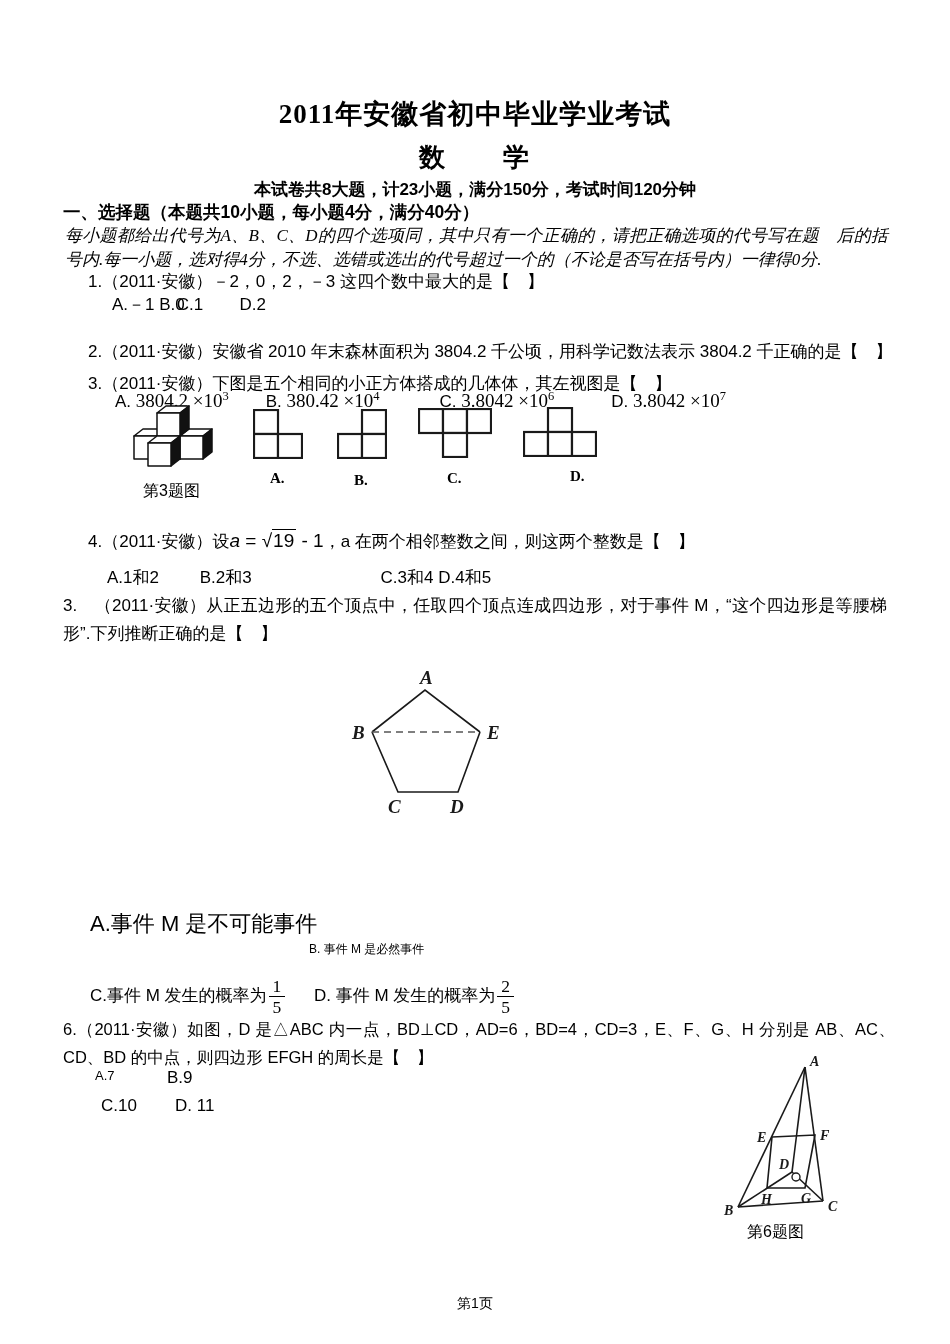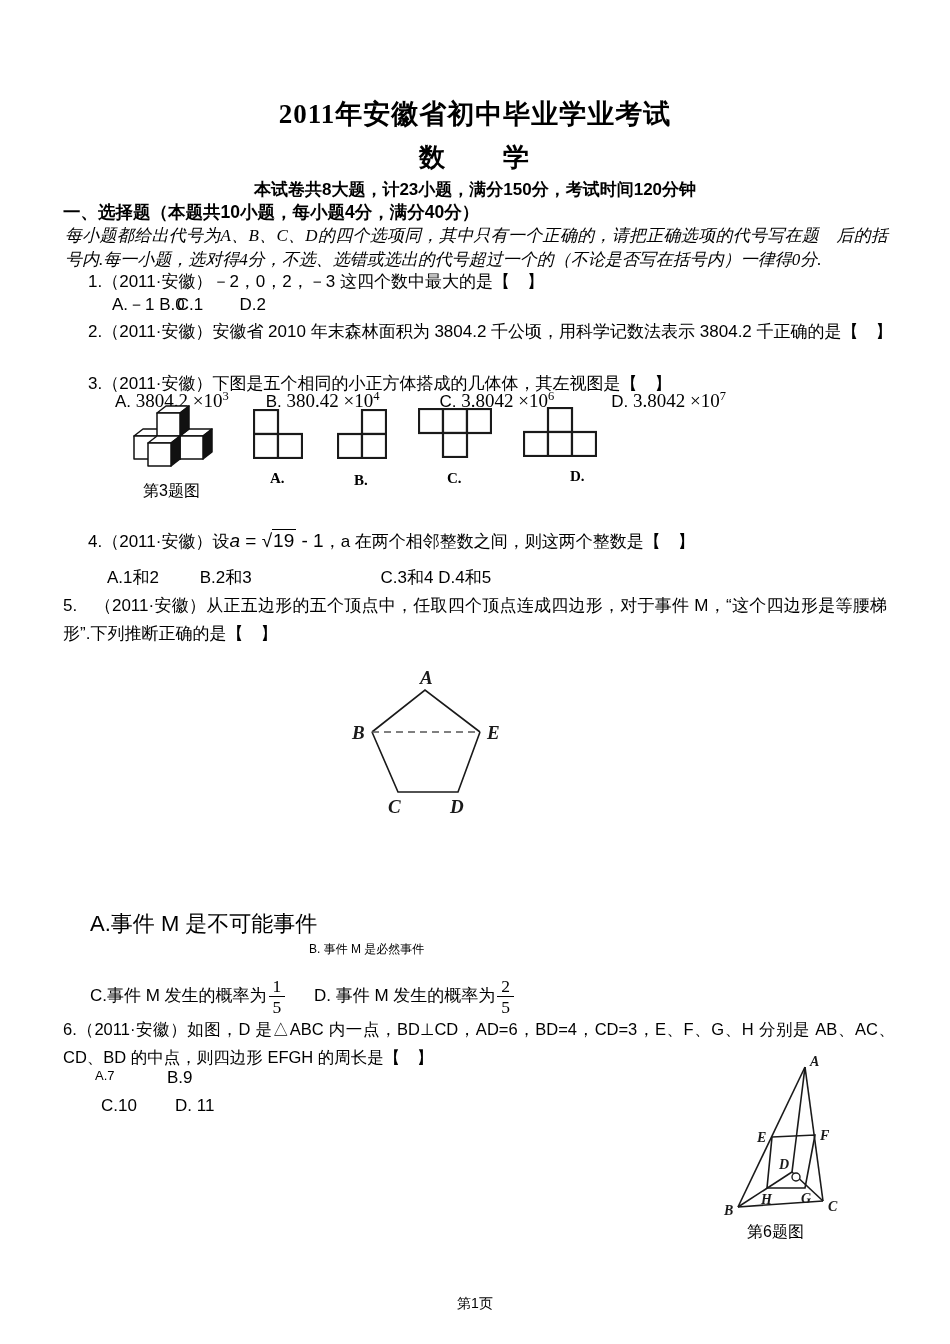--- a/index.html
+++ b/index.html
@@ -77,21 +77,21 @@
 <div class="abs sec-heading">一、选择题（本题共10小题，每小题4分，满分40分）</div>
 <div class="abs instructions">每小题都给出代号为A、B、C、D的四个选项同，其中只有一个正确的，请把正确选项的代号写在题　后的括号内.每一小题，选对得4分，不选、选错或选出的代号超过一个的（不论是否写在括号内）一律得0分.</div>
 
 <div class="stem" style="top:270px">1.（2011·安徽）－2，0，2，－3 这四个数中最大的是【　】</div>
 <div class="optrow q1opts" style="top:293px;left:112px">
   <span class="opt">A.－1 B.0</span>
   <span class="opt">C.1</span>
   <span class="opt">D.2</span>
 </div>
 
-<div class="stem" style="top:320px">2.（2011·安徽）安徽省 2010 年末森林面积为 3804.2 千公顷，用科学记数法表示 3804.2 千正确的是【　】</div>
+<div class="stem" style="top:340px">2.（2011·安徽）安徽省 2010 年末森林面积为 3804.2 千公顷，用科学记数法表示 3804.2 千正确的是【　】</div>
 <div class="optrow q2opts" style="top:343px;left:115px">
   <span class="sciopt"><span>A.</span> <span class="base">3804.2 ×10</span><sup>3</sup></span>
   <span class="sciopt"><span>B.</span> <span class="base">380.42 ×10</span><sup>4</sup></span>
   <span class="sciopt"><span>C.</span> <span class="base">3.8042 ×10</span><sup>6</sup></span>
   <span class="sciopt"><span>D.</span> <span class="base">3.8042 ×10</span><sup>7</sup></span>
 </div>
 
 <div class="stem" style="top:372px">3.（2011·安徽）下图是五个相同的小正方体搭成的几体体，其左视图是【　】</div>
 
 <svg class="abs" style="left:128px;top:400px" width="88" height="70" viewBox="0 0 88 70">
@@ -152,21 +152,21 @@
 <div class="stem" style="top:530px">
   <span>4.（2011·安徽）设</span><span class="mathexp"><span class="var">a</span><span> = </span><span>√</span><span class="sqrt-rad">19</span><span> - 1</span></span><span>，a 在两个相邻整数之间，则这两个整数是【　】</span>
 </div>
 <div class="optrow q4opts" style="top:566px;left:107px">
   <span class="opt">A.1和2</span>
   <span class="opt">B.2和3</span>
   <span class="opt">C.3和4</span>
   <span class="opt">D.4和5</span>
 </div>
 
-<div class="stem2" style="top:592px;width:824px;font-size:17px">5.　（2011·安徽）从正五边形的五个顶点中，任取四个顶点连成四边形，对于事件 M，“这个四边形是等腰梯形”.下列推断正确的是【　】</div>
+<div class="stem2" style="top:592px;width:824px;font-size:17px">3.　（2011·安徽）从正五边形的五个顶点中，任取四个顶点连成四边形，对于事件 M，“这个四边形是等腰梯形”.下列推断正确的是【　】</div>
 
 <svg class="abs" style="left:350px;top:668px" width="150" height="150" viewBox="0 0 150 150">
   <polyline class="edge" points="22,64 75,22 130,64"></polyline>
   <polyline class="edge" points="22,64 48,124 108,124 130,64"></polyline>
   <line class="dashed" x1="22" y1="64" x2="130" y2="64"></line>
   <text class="vlabel" x="70" y="16">A</text>
   <text class="vlabel" x="2" y="71">B</text>
   <text class="vlabel" x="137" y="71">E</text>
   <text class="vlabel" x="38" y="145">C</text>
   <text class="vlabel" x="100" y="145">D</text>

